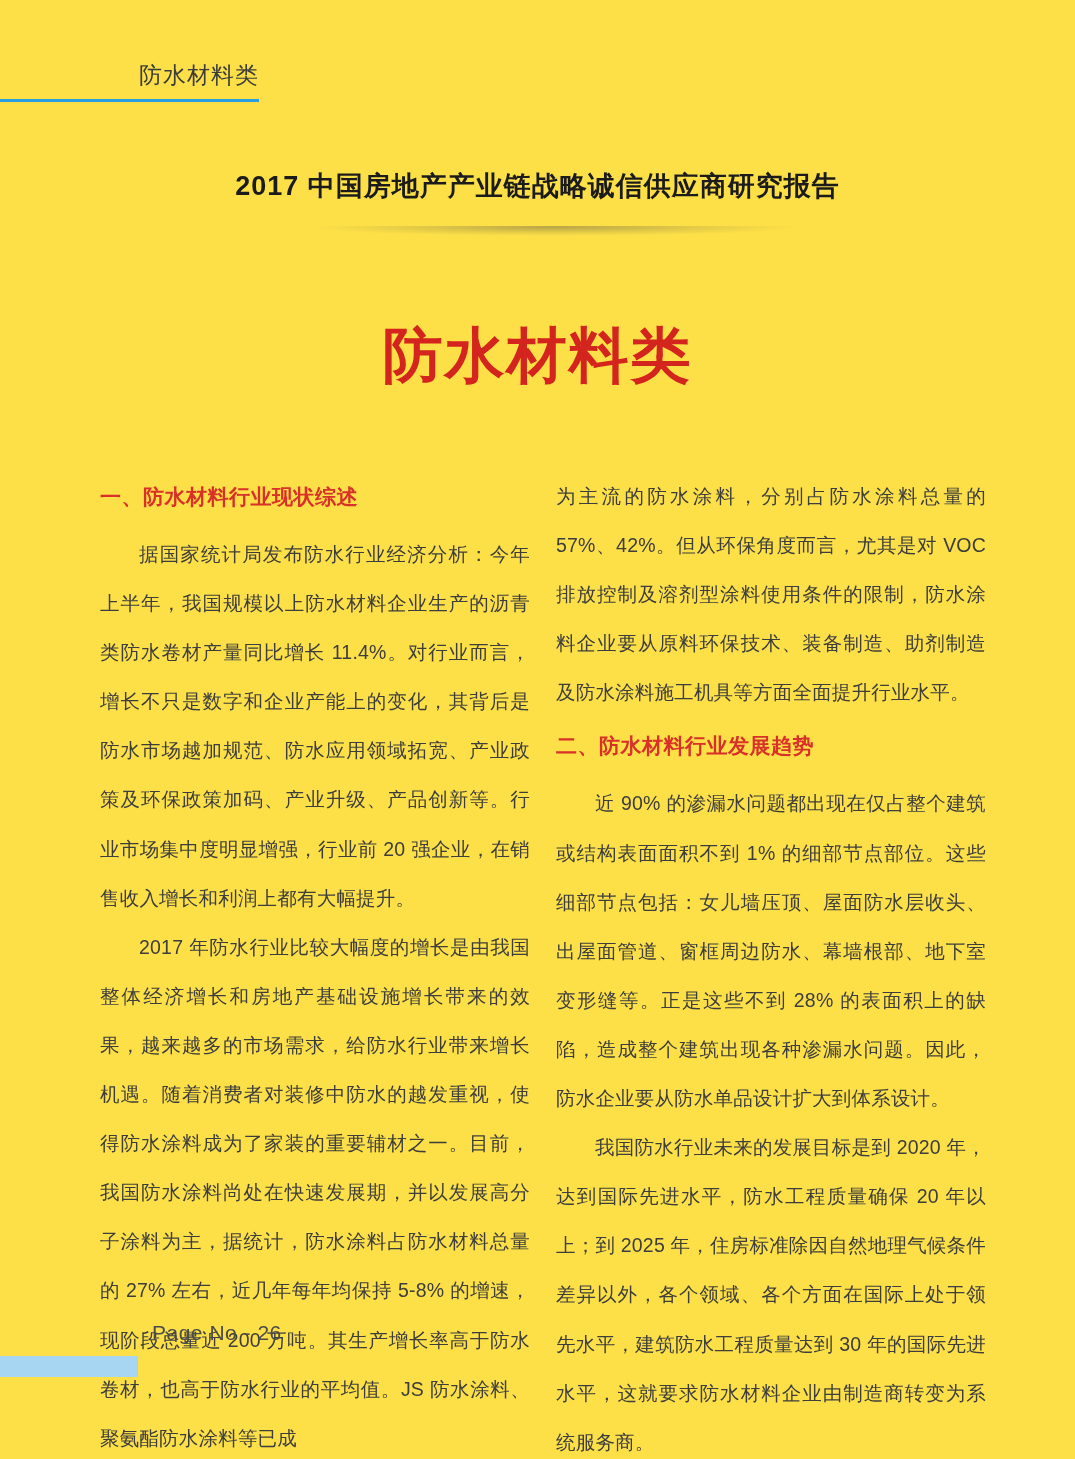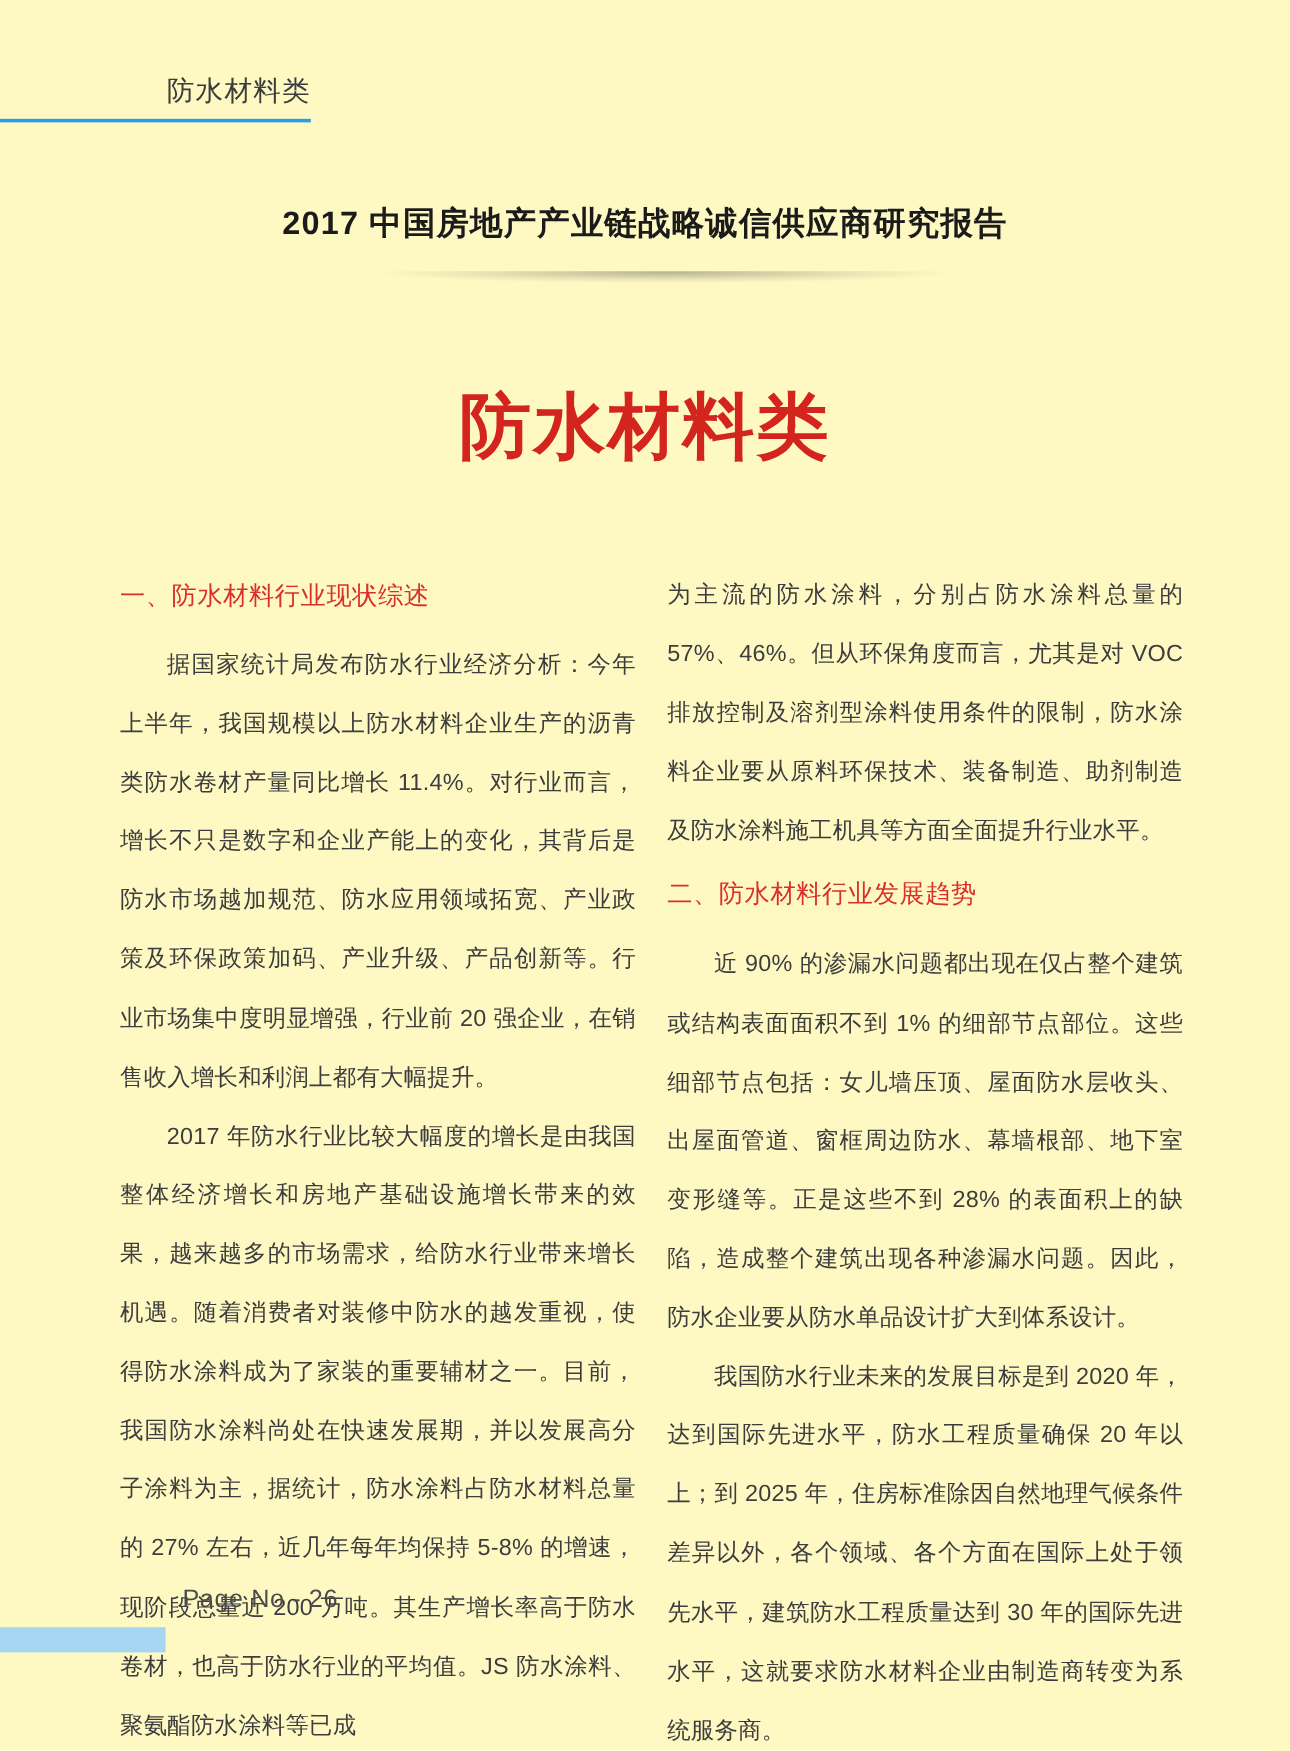--- a/index.html
+++ b/index.html
@@ -1,21 +1,21 @@
 <!DOCTYPE html>
 <html style="--accent-blue: #2b9ee2; --footer-bar-blue: #a6d6f2; --heading-red: #d93029; --title-red: #d4241e;"><head>
 <meta charset="utf-8">
 <style>
   * { margin:0; padding:0; box-sizing:border-box; }
   html,body { background:#ffffff; }
   body {
     font-family:"Liberation Sans","DejaVu Sans",sans-serif;
     width:1075px; height:1459px; position:relative; overflow:hidden;
   }
-  .page { position:absolute; inset:0; background:#fef9c3; }
+  .page { position:absolute; inset:0; background:#fde047; }
 
   
   .running-header {
     position:absolute; top:60px; left:0; width:259px;
     text-align:right; font-size:23px; color:#3c3c3c; letter-spacing:1px;
   }
   .header-rule {
     position:absolute; top:99px; left:0; width:259px; height:3px;
     background:linear-gradient(var(--accent-blue,#2b9ee2), var(--accent-blue,#2b9ee2));
   }
@@ -41,21 +41,21 @@
     color:var(--title-red,#d4241e);
   }
 
   
   .columns {
     position:absolute; top:472px; left:100px; width:886px;
     display:flex; gap:26px;
   }
   .col { width:430px; }
   .col h2 {
-    font-size:21px; font-weight:normal; line-height:49px;
+    font-size:21px; font-weight:bold; line-height:49px;
     color:var(--heading-red,#d93029); letter-spacing:0.5px;
   }
   .col p {
     font-size:19.5px; line-height:49.1px; color:#3d3d3d;
     text-align:justify; letter-spacing:0.2px;
   }
   .col p.indent { text-indent:2em; }
   .col h2 + p { margin-top:9px; }
   .col-right h2 { margin-top:4px; }
 
@@ -85,21 +85,21 @@
   <h1 class="chapter-title">防水材料类</h1>
 
   <main class="columns">
     <section class="col col-left">
       <h2>一、防水材料行业现状综述</h2>
       <p class="indent">据国家统计局发布防水行业经济分析：今年上半年，我国规模以上防水材料企业生产的沥青类防水卷材产量同比增长 11.4%。对行业而言，增长不只是数字和企业产能上的变化，其背后是防水市场越加规范、防水应用领域拓宽、产业政策及环保政策加码、产业升级、产品创新等。行业市场集中度明显增强，行业前 20 强企业，在销售收入增长和利润上都有大幅提升。</p>
       <p class="indent">2017 年防水行业比较大幅度的增长是由我国整体经济增长和房地产基础设施增长带来的效果，越来越多的市场需求，给防水行业带来增长机遇。随着消费者对装修中防水的越发重视，使得防水涂料成为了家装的重要辅材之一。目前，我国防水涂料尚处在快速发展期，并以发展高分子涂料为主，据统计，防水涂料占防水材料总量的 27% 左右，近几年每年均保持 5-8% 的增速，现阶段总量近 200 万吨。其生产增长率高于防水卷材，也高于防水行业的平均值。JS 防水涂料、聚氨酯防水涂料等已成</p>
     </section>
 
     <section class="col col-right">
-      <p>为主流的防水涂料，分别占防水涂料总量的 57%、46%。但从环保角度而言，尤其是对 VOC 排放控制及溶剂型涂料使用条件的限制，防水涂料企业要从原料环保技术、装备制造、助剂制造及防水涂料施工机具等方面全面提升行业水平。</p>
+      <p>为主流的防水涂料，分别占防水涂料总量的 57%、42%。但从环保角度而言，尤其是对 VOC 排放控制及溶剂型涂料使用条件的限制，防水涂料企业要从原料环保技术、装备制造、助剂制造及防水涂料施工机具等方面全面提升行业水平。</p>
       <h2>二、防水材料行业发展趋势</h2>
       <p class="indent">近 90% 的渗漏水问题都出现在仅占整个建筑或结构表面面积不到 1% 的细部节点部位。这些细部节点包括：女儿墙压顶、屋面防水层收头、出屋面管道、窗框周边防水、幕墙根部、地下室变形缝等。正是这些不到 28% 的表面积上的缺陷，造成整个建筑出现各种渗漏水问题。因此，防水企业要从防水单品设计扩大到体系设计。</p>
       <p class="indent">我国防水行业未来的发展目标是到 2020 年，达到国际先进水平，防水工程质量确保 20 年以上；到 2025 年，住房标准除因自然地理气候条件差异以外，各个领域、各个方面在国际上处于领先水平，建筑防水工程质量达到 30 年的国际先进水平，这就要求防水材料企业由制造商转变为系统服务商。</p>
     </section>
   </main>
 
   <footer>
     <div class="footer-bar"></div>
     <span class="footer-text">Page No - 26</span>
   </footer>

